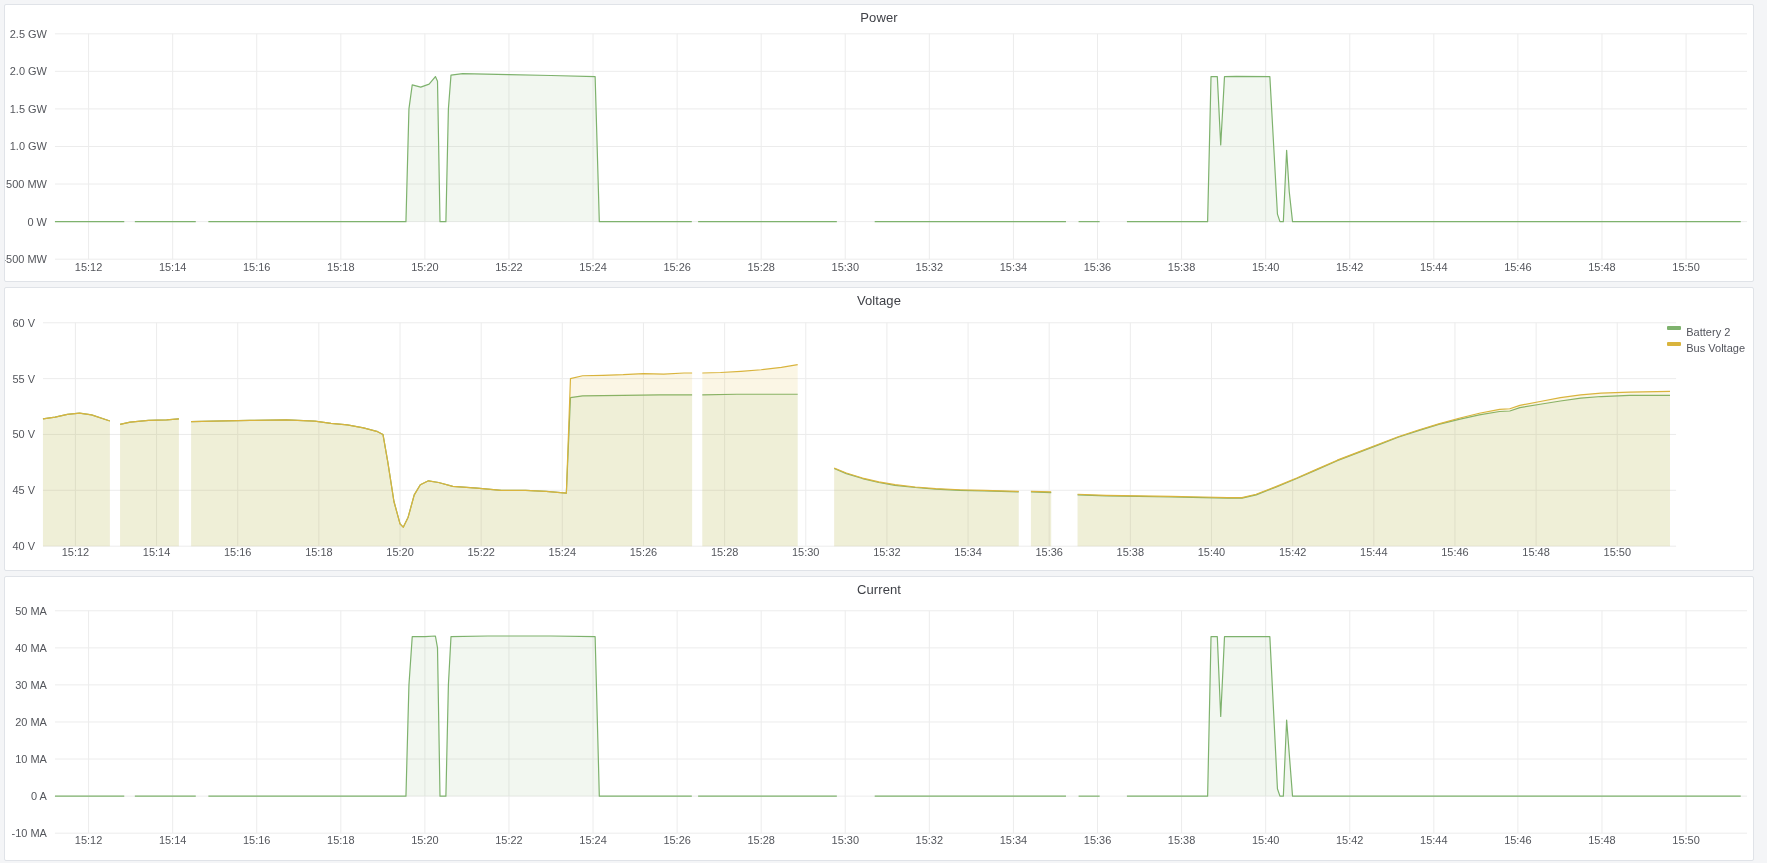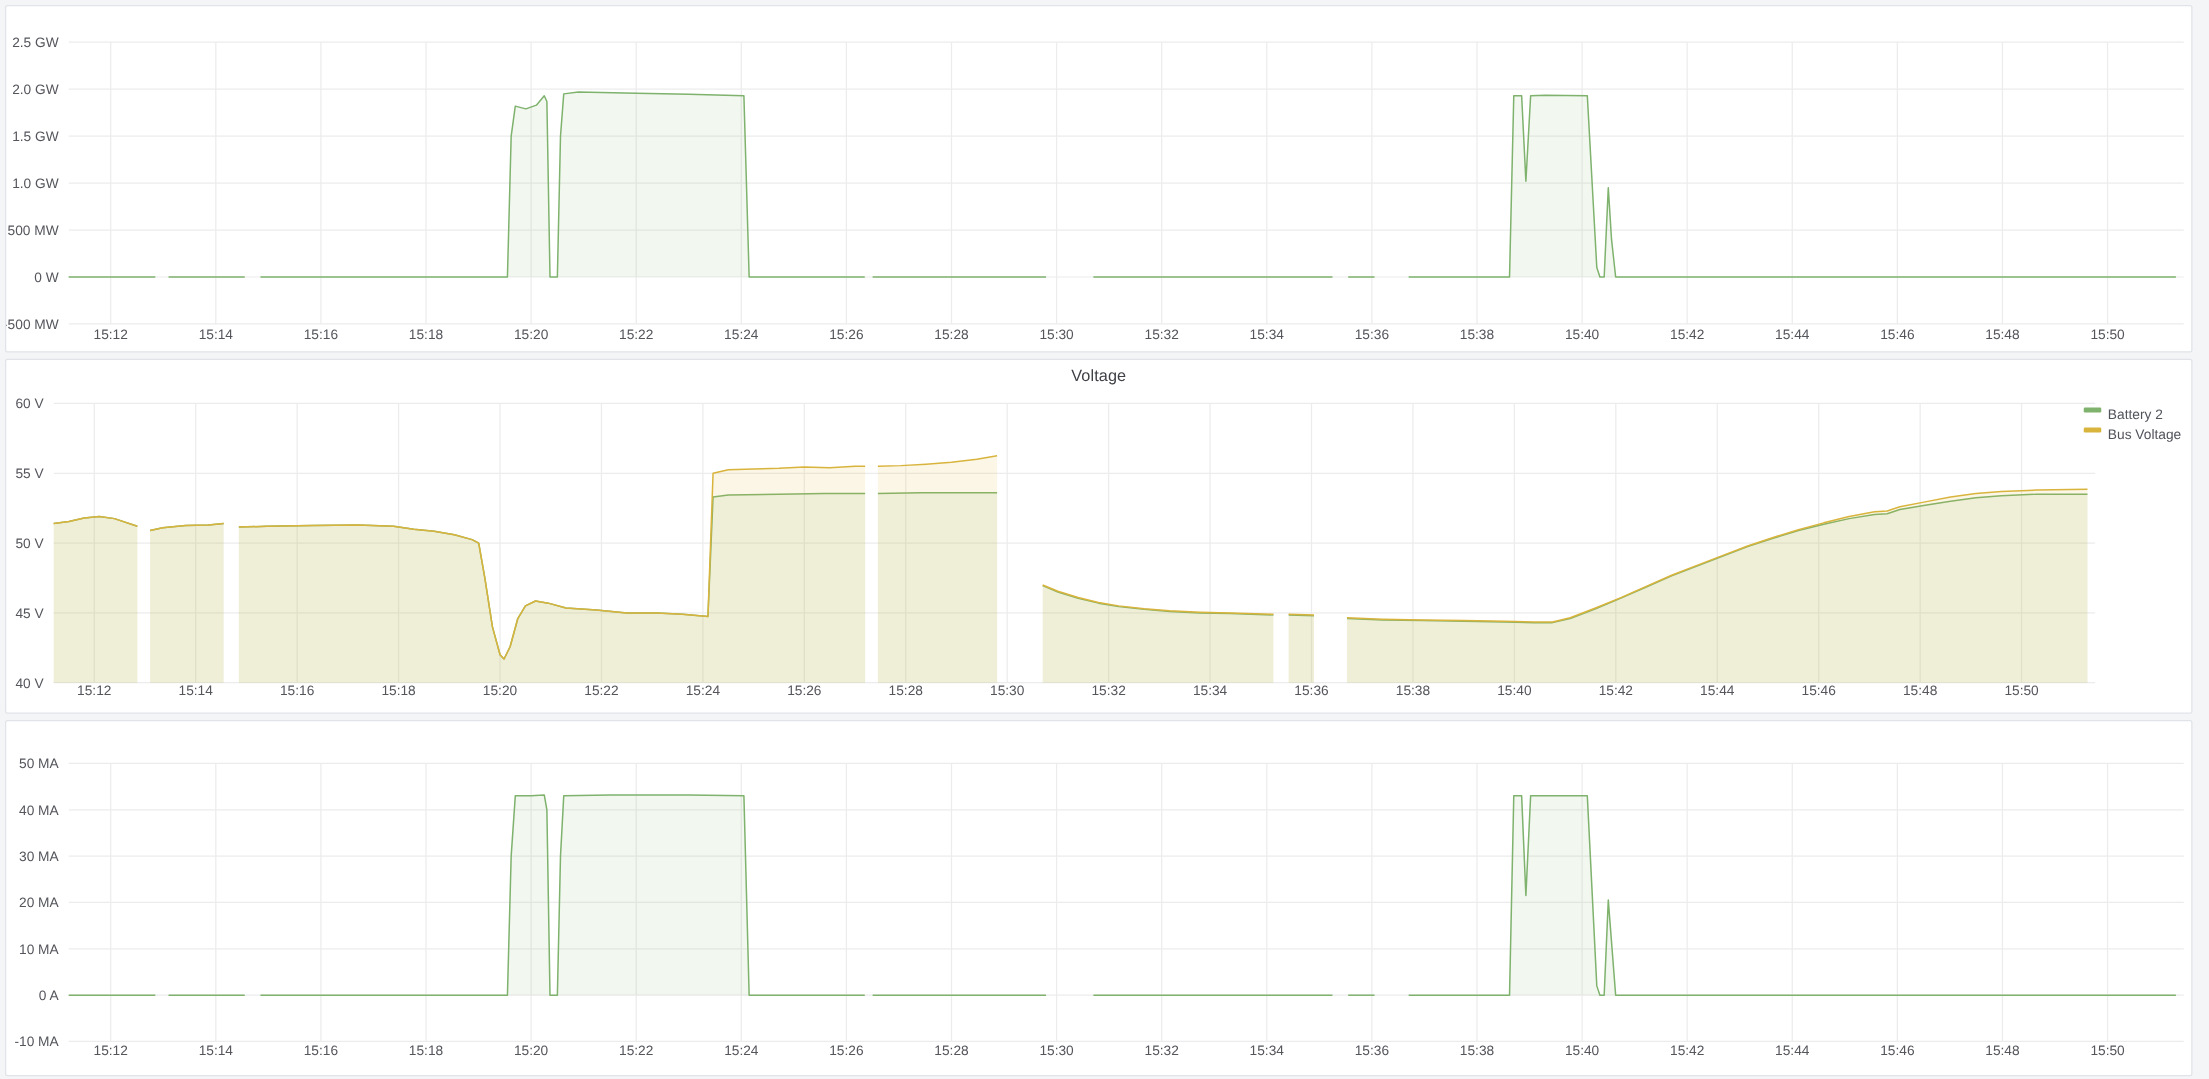--- a/index.html
+++ b/index.html
@@ -81,20 +81,21 @@
       <path d="M203.6 218.2L401.4 218.2L404.4 104.7L407.7 80.5L416.2 82.7L424.6 79.7L430.9 72.1L433.0 76.7L435.5 218.2L441.4 218.2L443.9 104.7L446.5 70.6L458.2 69.1L504.5 70.2L546.6 71.0L590.8 72.1L595.0 218.2L687.6 218.2" fill="none" stroke="#7eb26d" stroke-width="1.2" stroke-linejoin="round"></path>
       <path d="M693.9 218.2L832.8 218.2L832.8 218.2L693.9 218.2Z" fill="rgba(126,178,109,0.10)" stroke="none"></path>
       <path d="M693.9 218.2L832.8 218.2" fill="none" stroke="#7eb26d" stroke-width="1.2" stroke-linejoin="round"></path>
       <path d="M870.7 218.2L1062.2 218.2L1062.2 218.2L870.7 218.2Z" fill="rgba(126,178,109,0.10)" stroke="none"></path>
       <path d="M870.7 218.2L1062.2 218.2" fill="none" stroke="#7eb26d" stroke-width="1.2" stroke-linejoin="round"></path>
       <path d="M1074.8 218.2L1095.9 218.2L1095.9 218.2L1074.8 218.2Z" fill="rgba(126,178,109,0.10)" stroke="none"></path>
       <path d="M1074.8 218.2L1095.9 218.2" fill="none" stroke="#7eb26d" stroke-width="1.2" stroke-linejoin="round"></path>
       <path d="M1123.2 218.2L1204.0 218.2L1207.4 72.1L1213.7 72.1L1217.1 141.0L1220.9 72.1L1232.6 71.8L1266.3 72.1L1273.9 210.6L1276.4 218.2L1279.8 218.2L1283.1 146.3L1285.7 187.9L1289.0 218.2L1737.7 218.2L1737.7 218.2L1123.2 218.2Z" fill="rgba(126,178,109,0.10)" stroke="none"></path>
       <path d="M1123.2 218.2L1204.0 218.2L1207.4 72.1L1213.7 72.1L1217.1 141.0L1220.9 72.1L1232.6 71.8L1266.3 72.1L1273.9 210.6L1276.4 218.2L1279.8 218.2L1283.1 146.3L1285.7 187.9L1289.0 218.2L1737.7 218.2" fill="none" stroke="#7eb26d" stroke-width="1.2" stroke-linejoin="round"></path>
     </svg>
+  <div class="panel-title">Power</div>
 </div>
 
 <div class="panel" style="top: 287px; height: 284px;">
   <svg class="chart-svg" viewBox="0 0 1750 284" preserveAspectRatio="none">
       <line x1="38" x2="1673" y1="35" y2="35" stroke="#ececec" stroke-width="1"></line>
       <line x1="38" x2="1673" y1="91.25" y2="91.25" stroke="#ececec" stroke-width="1"></line>
       <line x1="38" x2="1673" y1="147.5" y2="147.5" stroke="#ececec" stroke-width="1"></line>
       <line x1="38" x2="1673" y1="203.75" y2="203.75" stroke="#ececec" stroke-width="1"></line>
       <line x1="38" x2="1673" y1="260" y2="260" stroke="#ececec" stroke-width="1"></line>
       <line x1="70.49689440993791" x2="70.49689440993791" y1="35" y2="260" stroke="#ececec" stroke-width="1"></line>
@@ -248,13 +249,14 @@
       <path d="M203.6 220.7L401.4 220.7L404.4 108.7L407.7 60.1L420.4 60.1L430.9 59.4L433.0 71.3L435.5 220.7L441.4 220.7L443.9 108.7L446.5 60.1L483.5 59.4L546.6 59.4L590.8 60.1L595.0 220.7L687.6 220.7" fill="none" stroke="#7eb26d" stroke-width="1.2" stroke-linejoin="round"></path>
       <path d="M693.9 220.7L832.8 220.7L832.8 220.7L693.9 220.7Z" fill="rgba(126,178,109,0.10)" stroke="none"></path>
       <path d="M693.9 220.7L832.8 220.7" fill="none" stroke="#7eb26d" stroke-width="1.2" stroke-linejoin="round"></path>
       <path d="M870.7 220.7L1062.2 220.7L1062.2 220.7L870.7 220.7Z" fill="rgba(126,178,109,0.10)" stroke="none"></path>
       <path d="M870.7 220.7L1062.2 220.7" fill="none" stroke="#7eb26d" stroke-width="1.2" stroke-linejoin="round"></path>
       <path d="M1074.8 220.7L1095.9 220.7L1095.9 220.7L1074.8 220.7Z" fill="rgba(126,178,109,0.10)" stroke="none"></path>
       <path d="M1074.8 220.7L1095.9 220.7" fill="none" stroke="#7eb26d" stroke-width="1.2" stroke-linejoin="round"></path>
       <path d="M1123.2 220.7L1204.0 220.7L1207.4 60.1L1213.7 60.1L1217.1 140.4L1220.9 60.1L1266.3 60.1L1273.9 213.2L1276.4 220.7L1279.8 220.7L1283.1 144.1L1289.0 220.7L1737.7 220.7L1737.7 220.7L1123.2 220.7Z" fill="rgba(126,178,109,0.10)" stroke="none"></path>
       <path d="M1123.2 220.7L1204.0 220.7L1207.4 60.1L1213.7 60.1L1217.1 140.4L1220.9 60.1L1266.3 60.1L1273.9 213.2L1276.4 220.7L1279.8 220.7L1283.1 144.1L1289.0 220.7L1737.7 220.7" fill="none" stroke="#7eb26d" stroke-width="1.2" stroke-linejoin="round"></path>
     </svg>
+  <div class="panel-title">Current</div>
 </div>
 
 </body></html>

